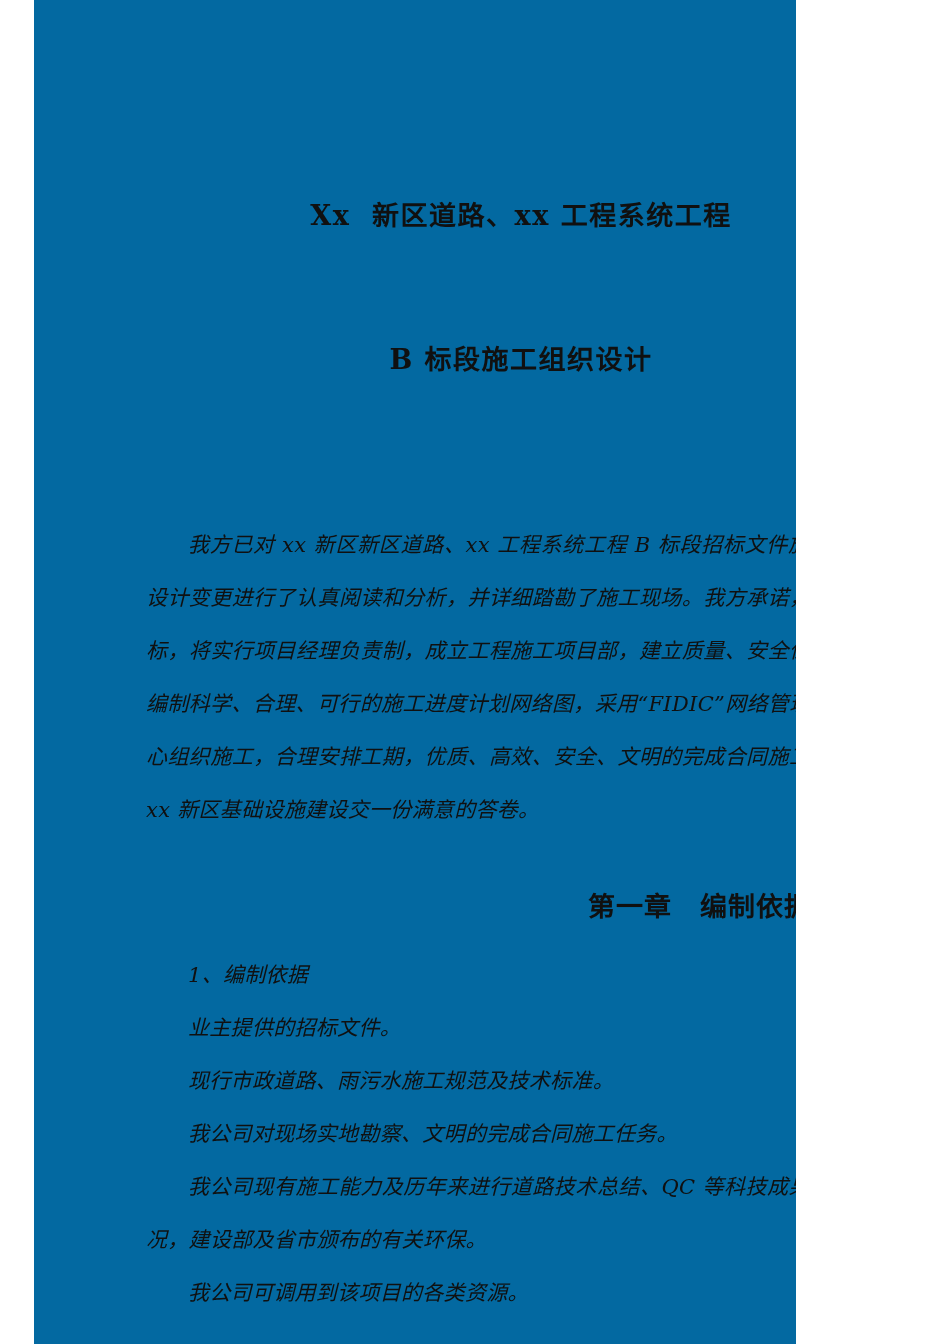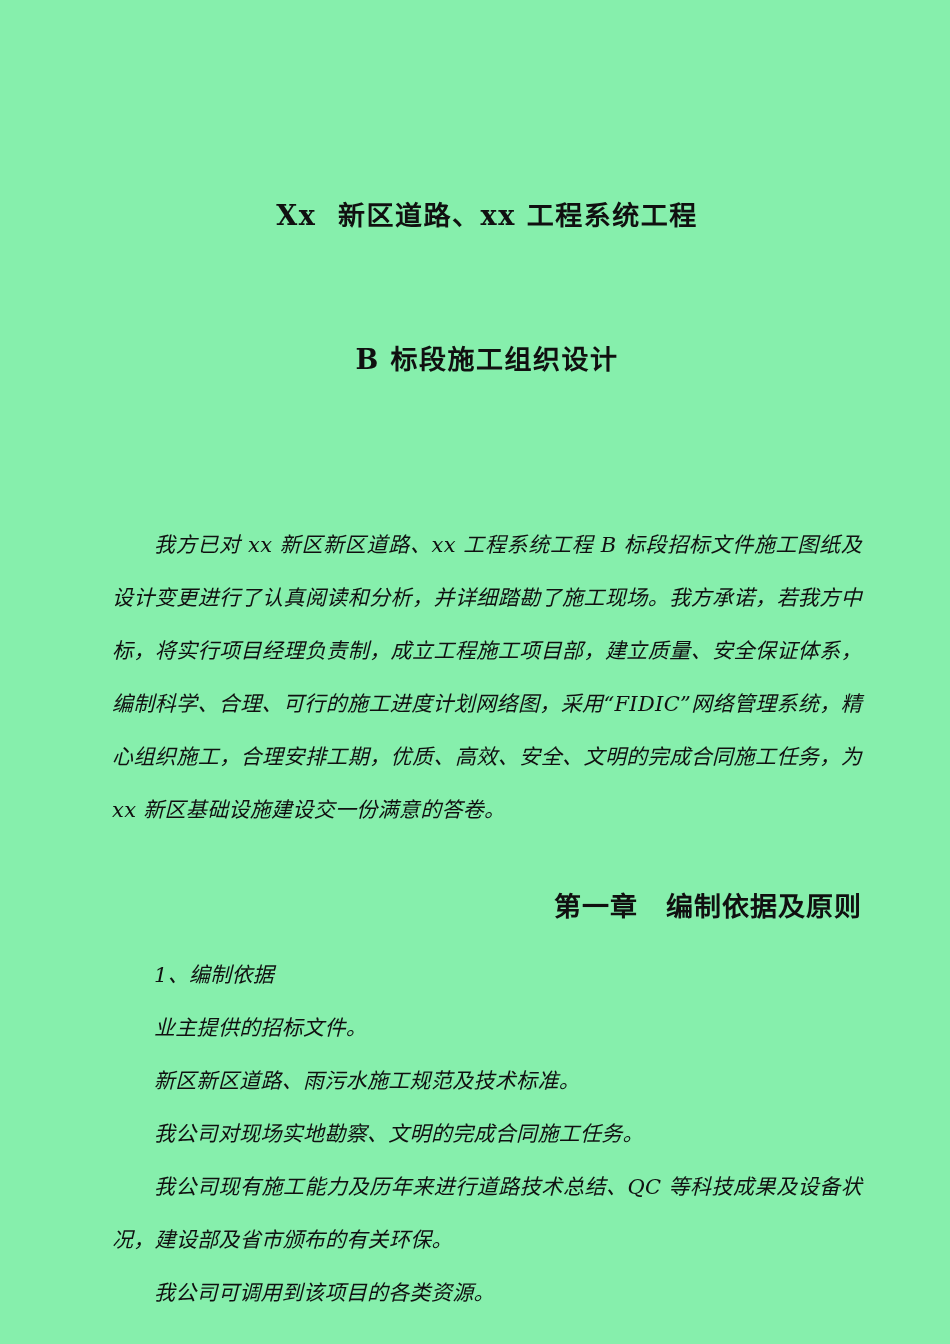--- a/index.html
+++ b/index.html
@@ -3,27 +3,28 @@
 <meta charset="utf-8">
 <style>
   html, body {
     margin: 0;
     padding: 0;
     background: #ffffff;
   }
 
   .page {
     position: relative;
-    width: 950px;
+    width: 762px;
     height: 1344px;
-    background: #86efac;
+    background: #0369a1;
     overflow: hidden;
     font-family: "DejaVu Serif", "Liberation Serif", serif;
     color: #101010;
     box-sizing: border-box;
+    margin-left: 34px;
   }
 
   
   .content {
     position: absolute;
     left: 112px;
     top: 0;
     width: 750px;   
     height: 1344px;
   }
@@ -86,19 +87,19 @@
     <div class="gap-before-first-para"></div>
 
     <p class="body-para">我方已对 xx 新区新区道路、xx 工程系统工程 B 标段招标文件施工图纸及设计变更进行了认真阅读和分析，并详细踏勘了施工现场。我方承诺，若我方中标，将实行项目经理负责制，成立工程施工项目部，建立质量、安全保证体系，编制科学、合理、可行的施工进度计划网络图，采用“FIDIC”网络管理系统，精心组织施工，合理安排工期，优质、高效、安全、文明的完成合同施工任务，为 xx 新区基础设施建设交一份满意的答卷。</p>
 
     <div class="chapter-heading">第一章　编制依据及原则</div>
 
     <div class="gap-after-chapter"></div>
 
     <p class="body-para">1、编制依据</p>
     <p class="body-para">业主提供的招标文件。</p>
-    <p class="body-para">新区新区道路、雨污水施工规范及技术标准。</p>
+    <p class="body-para">现行市政道路、雨污水施工规范及技术标准。</p>
     <p class="body-para">我公司对现场实地勘察、文明的完成合同施工任务。</p>
     <p class="body-para">我公司现有施工能力及历年来进行道路技术总结、QC 等科技成果及设备状况，建设部及省市颁布的有关环保。</p>
     <p class="body-para">我公司可调用到该项目的各类资源。</p>
 
   </div>
 </div>
 
 </body></html>

